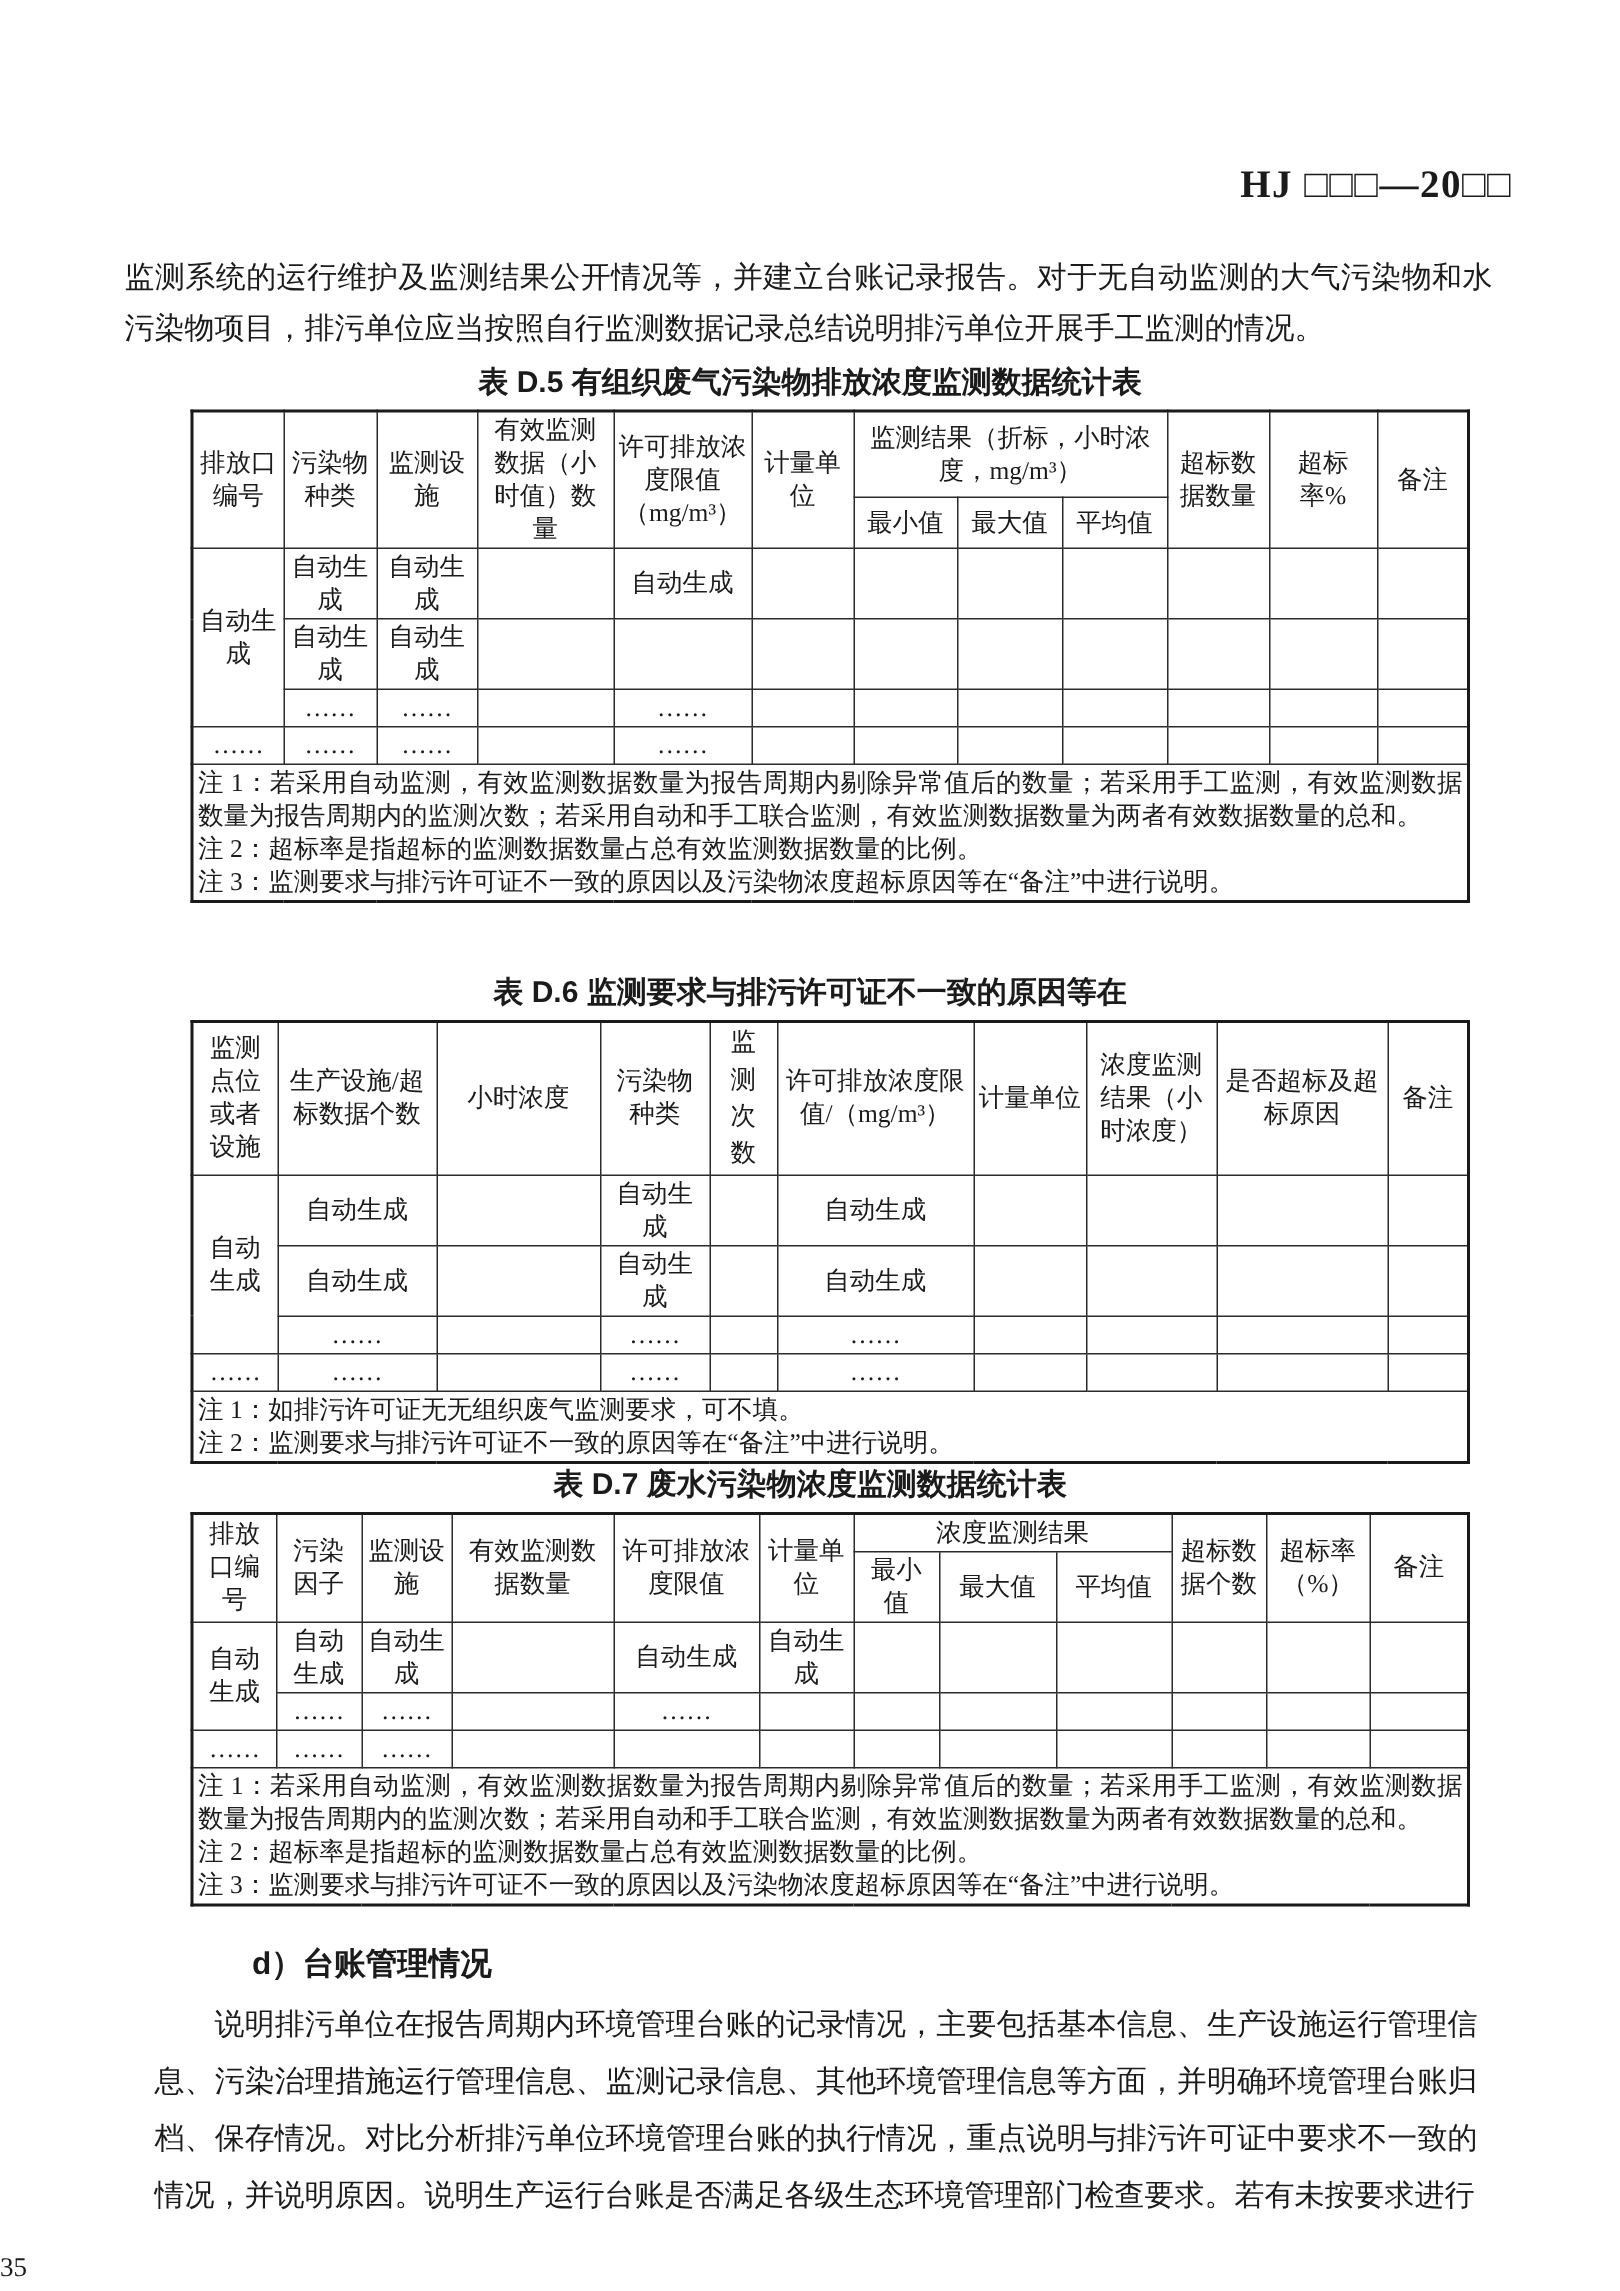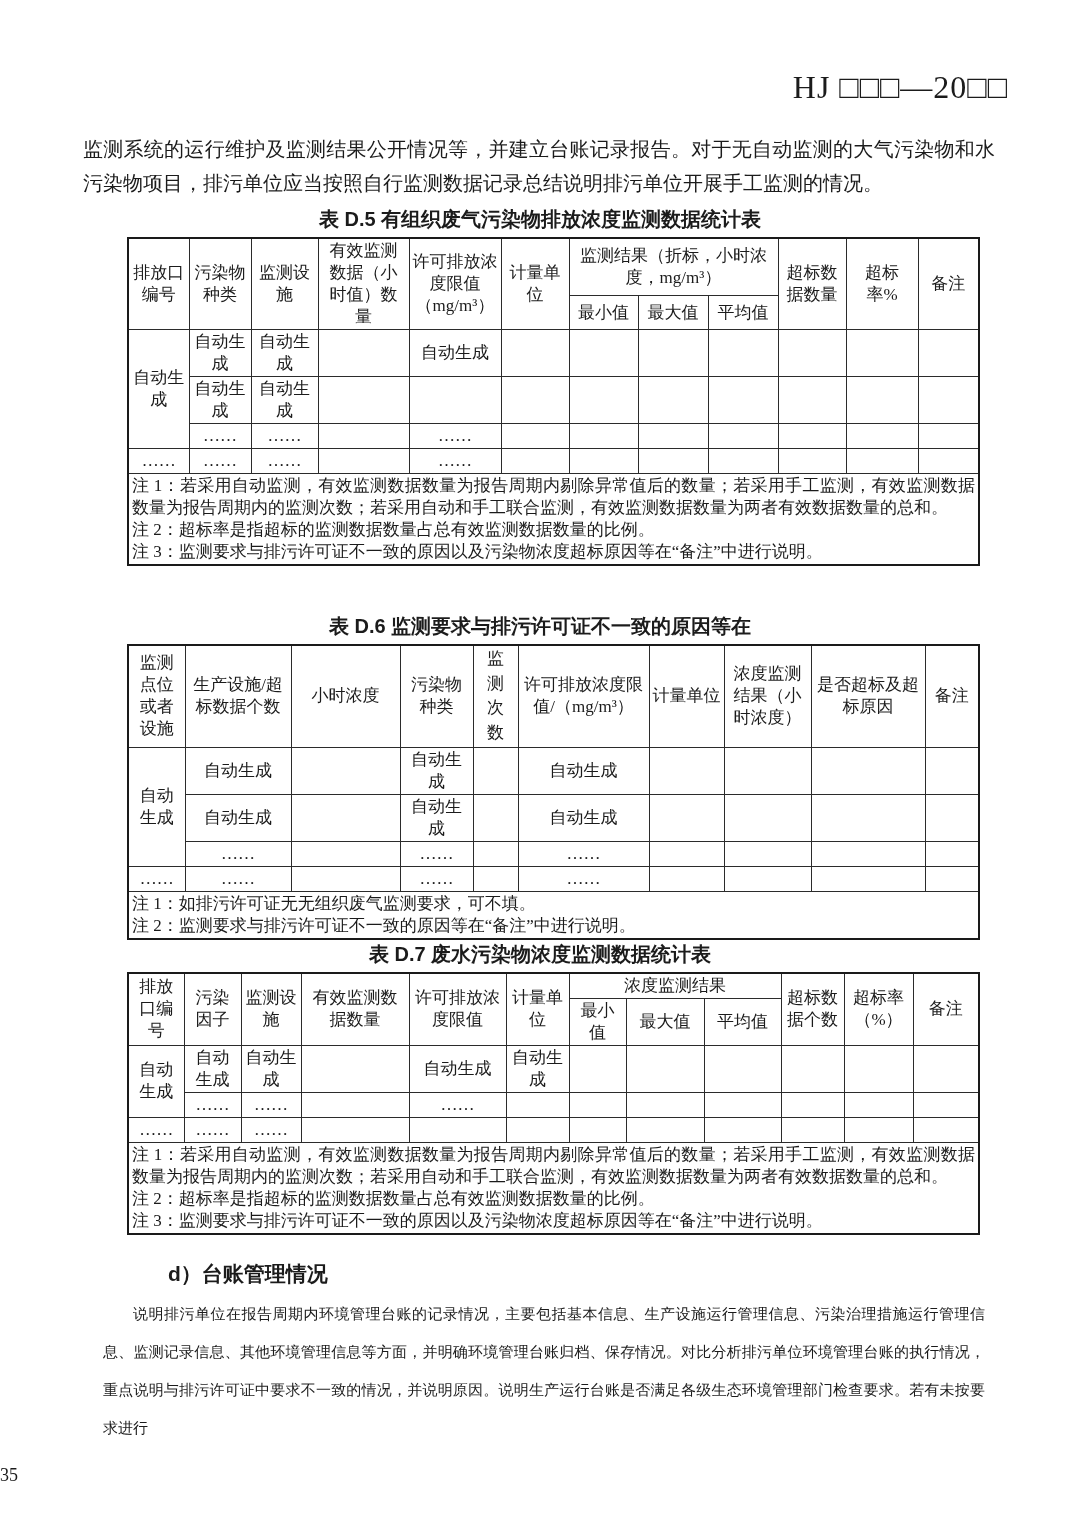--- a/index.html
+++ b/index.html
@@ -1,37 +1,37 @@
 <!DOCTYPE html>
 <html><head>
 <meta charset="utf-8">
 <style>
   html,body{margin:0;padding:0;background:#fff;}
   .page{width:1080px;height:1527px;background:#fff;position:relative;overflow:hidden;
         font-family:"Liberation Serif","DejaVu Serif",serif;color:#1b1b1b;}
-  .doc-code{padding:70px 72px 0 0;text-align:right;font-weight:normal;font-size:32px;line-height:34px;letter-spacing:1px;}
+  .doc-code{padding:106px 72px 0 0;text-align:right;font-weight:bold;font-size:26px;line-height:34px;letter-spacing:1px;}
   .intro{margin:28px 85px 0 83px;font-size:20px;line-height:34px;text-align:justify;}
   .tbl-title{text-align:center;font-family:"Liberation Sans","DejaVu Sans",sans-serif;
              font-weight:bold;font-size:20px;line-height:28px;margin-bottom:4px;}
   .mt-d5{margin-top:5px;}
   .mt-d6{margin-top:46px;}
   .mt-d7{}
   table.doc-table{margin-left:127px;width:851px;border-collapse:collapse;table-layout:fixed;
                   border:2px solid #1a1a1a;}
   table.doc-table th,table.doc-table td{border:1px solid #2b2b2b;font-weight:normal;font-size:17px;
                   text-align:center;vertical-align:middle;padding:1px 3px;line-height:22px;
                   overflow:hidden;}
   td.notes-cell{text-align:left;font-size:16px;line-height:23px;padding:5px 8px 6px;}
   .note-line{text-align:justify;}
   .vt{display:inline-block;width:1.08em;word-break:break-all;line-height:1.45;}
   .h55{height:55px}.h32{height:32px}.h46{height:46px}.h44{height:44px}.h25{height:25px}
   .h88{height:88px}.h45{height:45px}.h24d7{height:24px}.h40{height:40px}.h22{height:22px}.h44d7{height:44px}
   .sec-heading{margin:26px 0 0 168px;font-family:"Liberation Sans","DejaVu Sans",sans-serif;
                font-weight:bold;font-size:21px;line-height:26px;}
-  .sec-para{margin:8px 95px 0 103px;font-size:15px;line-height:38px;text-align:justify;text-indent:2em;}
+  .sec-para{margin:8px 95px 0 103px;font-size:20px;line-height:38px;text-align:justify;text-indent:2em;}
   .page-no{margin-top:18px;font-size:18px;}
 </style>
 </head>
 <body>
 
 <div class="page">
 
   <div class="doc-code">HJ □□□—20□□</div>
 
   <div class="intro">监测系统的运行维护及监测结果公开情况等，并建立台账记录报告。对于无自动监测的大气污染物和水污染物项目，排污单位应当按照自行监测数据记录总结说明排污单位开展手工监测的情况。</div>

